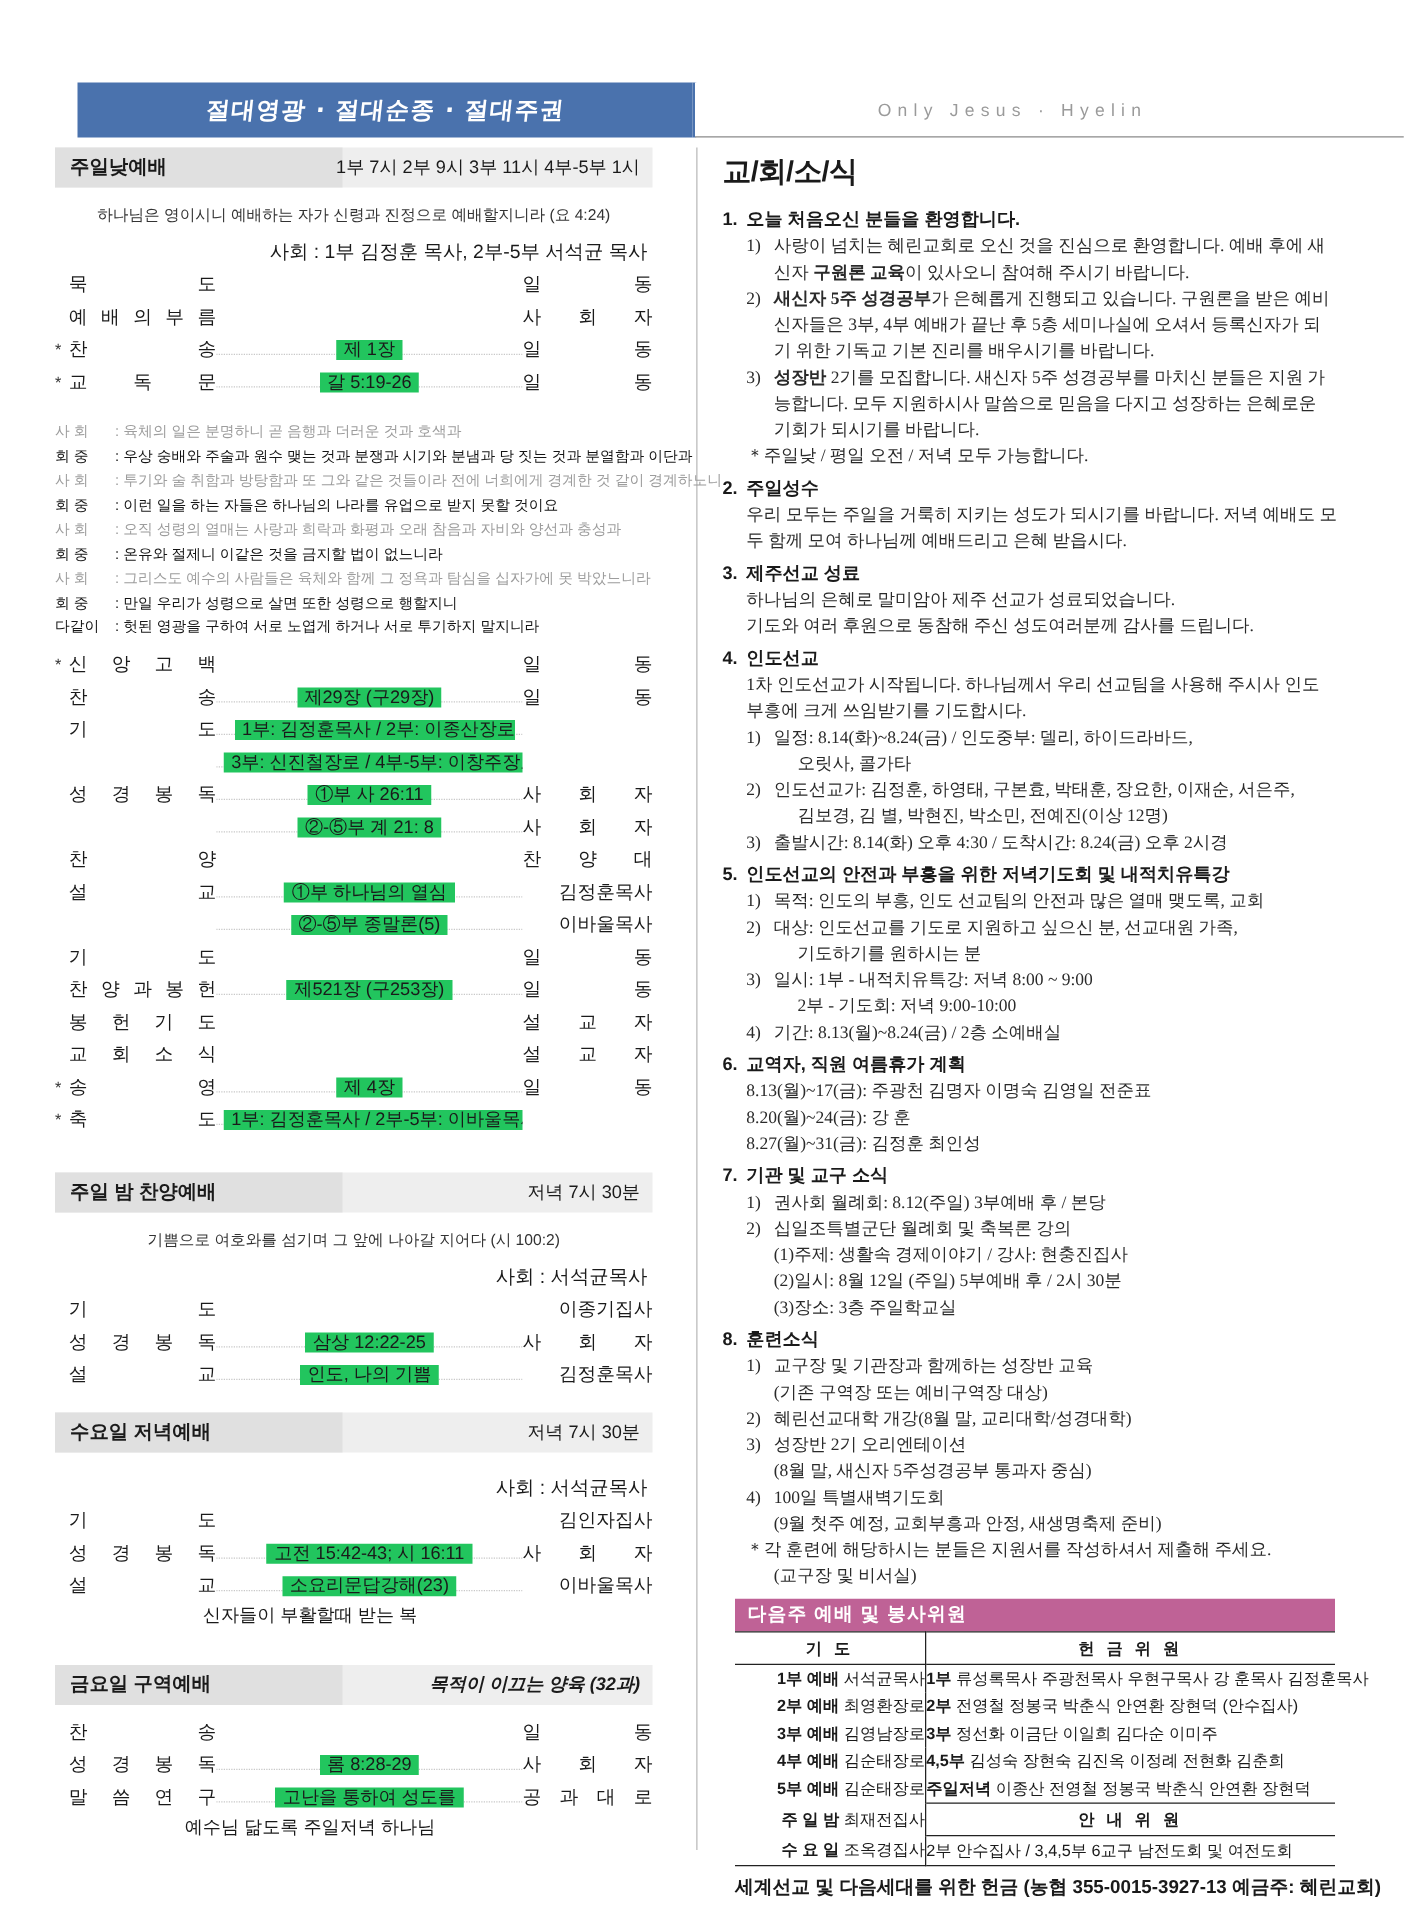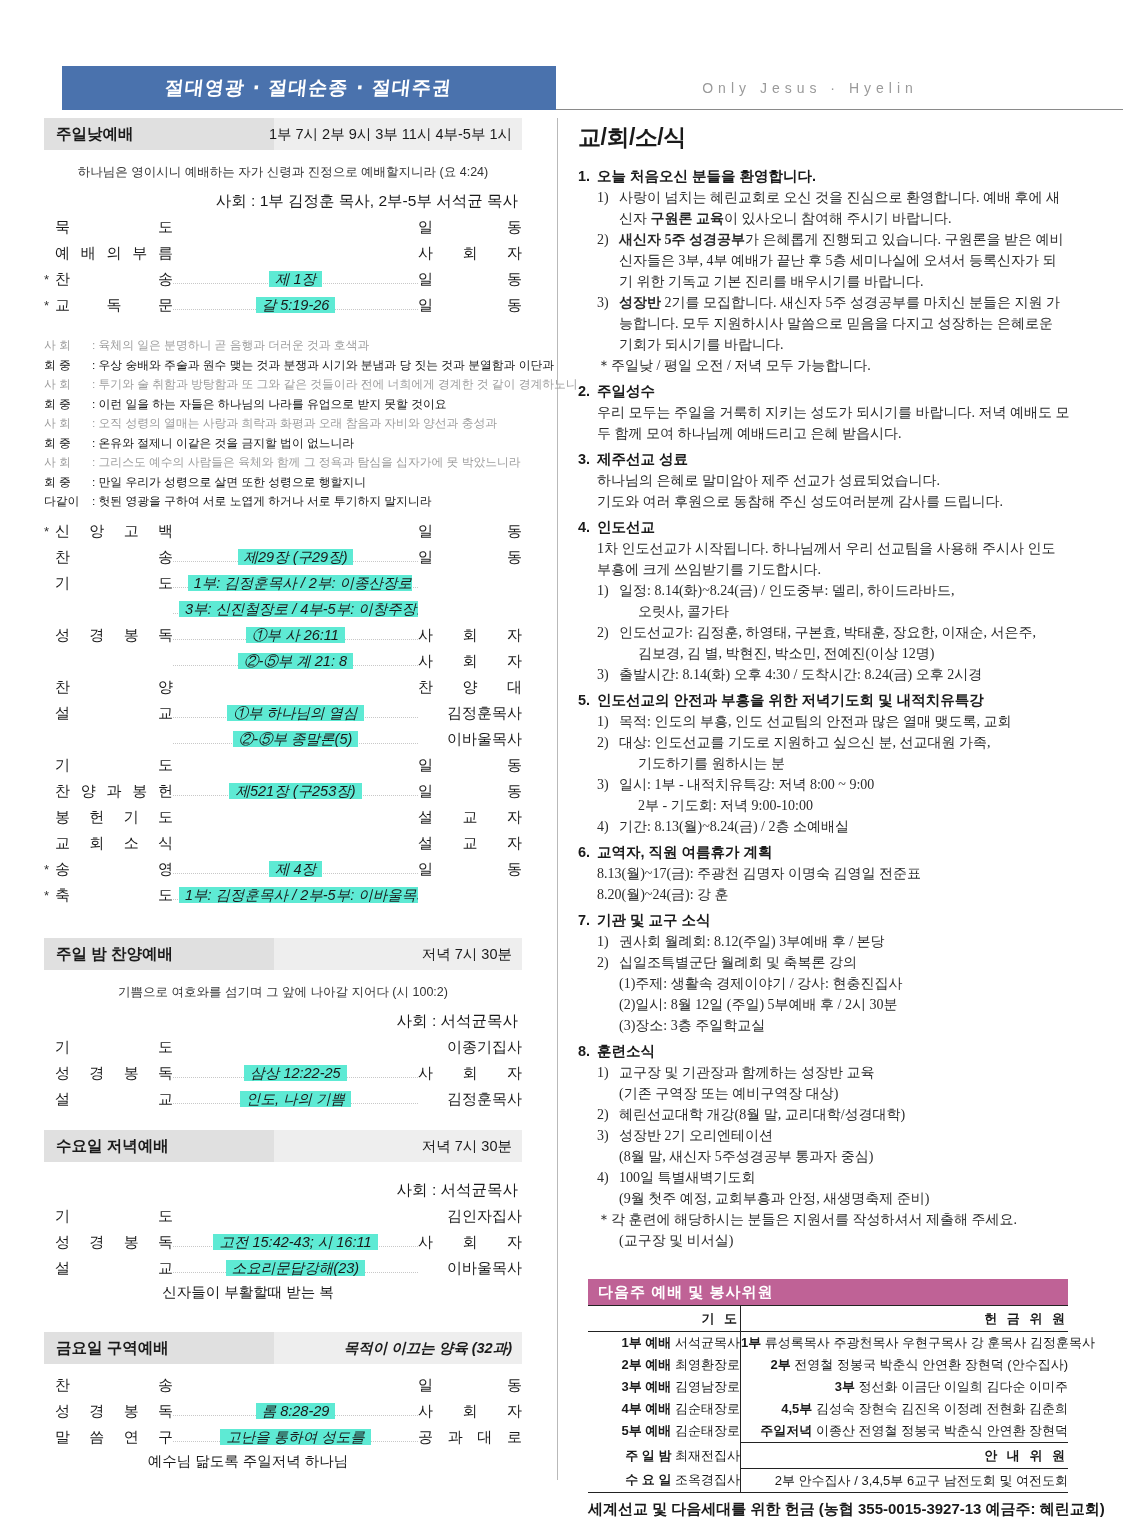--- a/index.html
+++ b/index.html
@@ -75,21 +75,21 @@
     letter-spacing:0;white-space:nowrap;
   }
   .ord .mid{
     flex:1;text-align:center;position:relative;
     padding:0 6px;white-space:nowrap;overflow:hidden;
   }
   .ord .mid .dots{
     position:absolute;left:0;right:0;bottom:5px;
     border-bottom:1.5px dotted #c8c8c8;z-index:0;
   }
-  .ord .mid .txt{position:relative;z-index:1;background:#5eead4;padding:0 6px;font-size:14.5px;font-style:italic;}
+  .ord .mid .txt{position:relative;z-index:1;background:#22c55e;padding:0 6px;font-size:14.5px;}
   .ord .who{
     width:104px;display:flex;justify-content:space-between;
     white-space:nowrap;font-size:15px;text-align:right;
   }
   .ord .who.wide{width:auto;min-width:104px;justify-content:flex-end;}
   .ord.right-long .mid{text-align:right;}
   .ord.right-long .mid .txt{padding-right:0;}
 
   
   .resp{margin:14px 0 10px 0;}
@@ -126,21 +126,21 @@
   .n-cont{padding-left:41px;}
 
   
   .duty{position:absolute;left:588px;top:1279px;width:480px;}
   .duty-head{
     background:#bf6296;color:#ffffff;height:26px;line-height:26px;
     font-size:15px;font-weight:bold;padding-left:10px;letter-spacing:1px;
   }
   .duty-tbl{width:100%;border-collapse:collapse;table-layout:fixed;}
   .duty-tbl td{
-    font-size:13px;padding:0;vertical-align:middle;text-align:right;
+    font-size:13px;padding:0;vertical-align:middle;
   }
   .th-c{
     text-align:center;font-size:16px;font-weight:bold;letter-spacing:3px;
     height:25px;border-bottom:1.4px solid #222;
   }
   .bdr-r{border-right:1.4px solid #222;}
   .cellL{padding:0 4px 0 6px;height:22px;white-space:nowrap;text-align:right;}
   .cellL .lab{font-weight:bold;}
   .cellR{padding:0 4px 0 7px;height:22px;white-space:nowrap;}
   .cellR .lab{font-weight:bold;}
@@ -653,20 +653,21 @@
           </div>
         </div>
         <div class="n-item">
           <div class="n-head">
             <span class="num">6.</span>
             <span>교역자, 직원 여름휴가 계획</span>
           </div>
           <div class="n-body">
             <div class="n-plain">8.13(월)~17(금): 주광천 김명자 이명숙 김영일 전준표</div>
             <div class="n-plain">8.20(월)~24(금): 강   훈</div>
+            <div class="n-plain">8.27(월)~31(금): 김정훈 최인성</div>
           </div>
         </div>
         <div class="n-item">
           <div class="n-head">
             <span class="num">7.</span>
             <span>기관 및 교구 소식</span>
           </div>
           <div class="n-body">
             <div class="n-l1">
               <span class="mk">1)</span>

